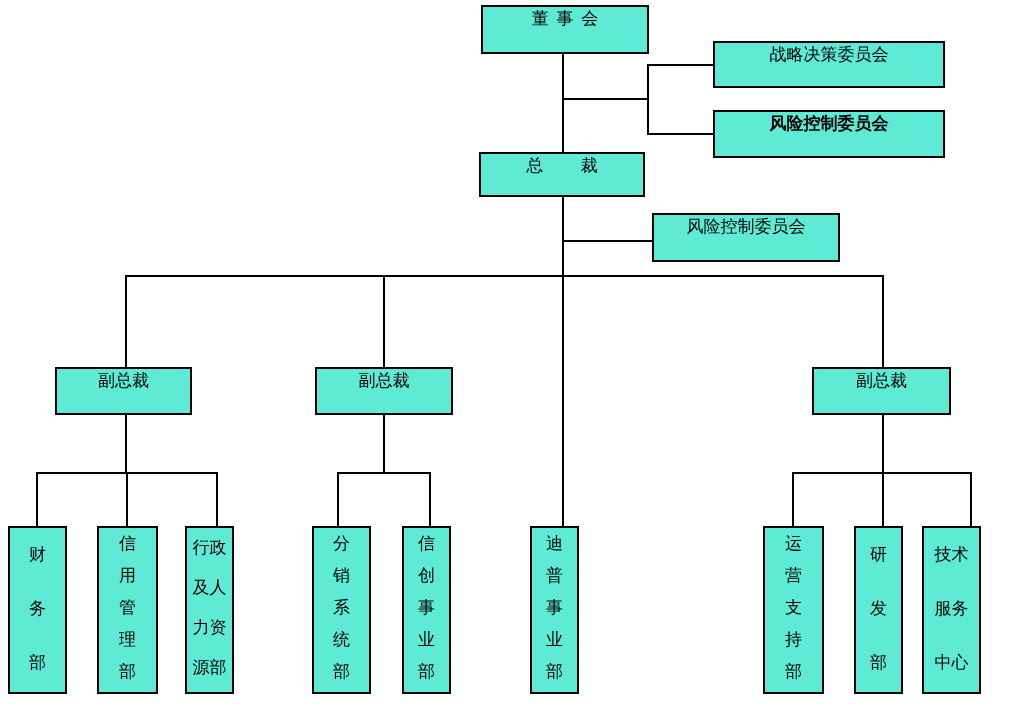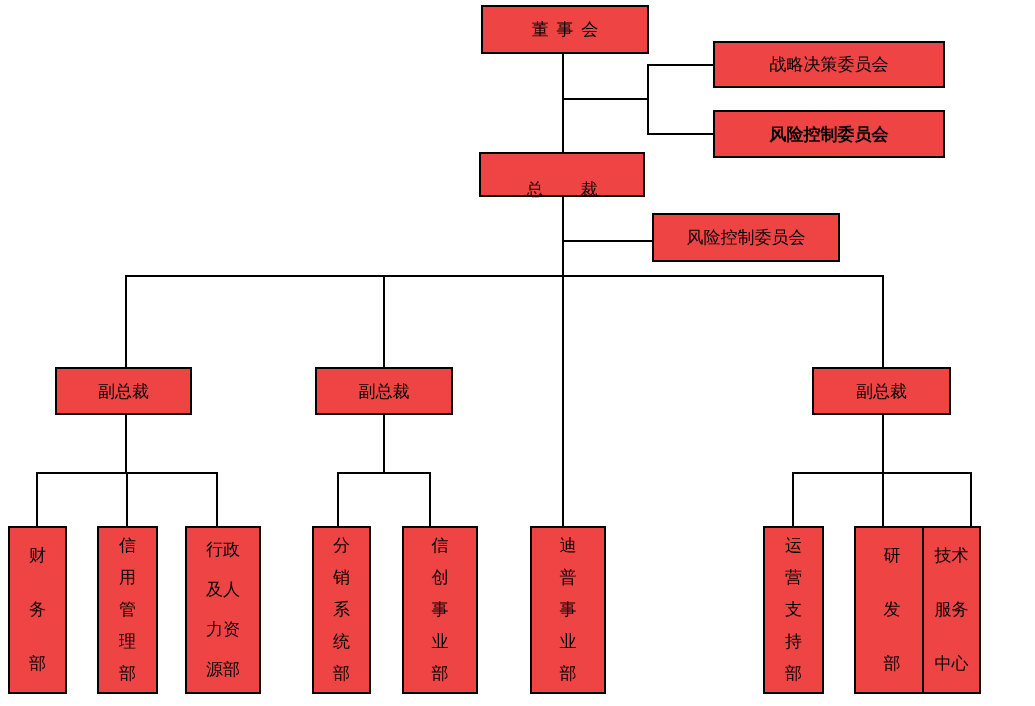--- a/index.html
+++ b/index.html
@@ -7,42 +7,42 @@
     position:relative;
     width:1035px; height:706px;
     background:#ffffff;
     font-family:"Liberation Serif","DejaVu Serif",serif;
     color:#000;
     overflow:hidden;
   }
   .box {
     position:absolute;
     box-sizing:border-box;
-    background:#ef4444;
+    background:#5eead4;
     border:2px solid #000;
     display:flex;
-    align-items:center;
+    align-items:flex-start;
     justify-content:center;
     font-size:17px;
     z-index:2;
   }
   .box span { display:block; text-align:center; }
   
   #board      { left:481px; top:5px;   width:168px; height:49px; }
   #board span      { letter-spacing:0.45em; padding-left:0.45em; }
   #strategy   { left:713px; top:41px;  width:232px; height:47px; }
   #risk       { left:713px; top:110px; width:232px; height:48px;font-weight:bold; }
   #president  { left:479px; top:152px; width:166px; height:45px; }
-  #president span  { letter-spacing:2.2em; padding-left:2.2em;margin-top:30px; }
+  #president span  { letter-spacing:2.2em; padding-left:2.2em; }
   #newproduct { left:652px; top:213px; width:188px; height:49px; }
   #vp-left    { left:55px;  top:367px; width:137px; height:48px; }
   #vp-middle  { left:315px; top:367px; width:138px; height:48px; }
   #vp-right   { left:812px; top:367px; width:139px; height:48px; }
   
-  .dept { top:526px; height:168px; width:76px; }
+  .dept { top:526px; height:168px; width:49px; }
   .dept span { white-space:pre-line; }
   .lh3 { line-height:54px; }
   .lh4 { line-height:40px; }
   .lh5 { line-height:32px; }
   #d-finance { left:8px;   width:59px; }
   #d-credit  { left:97px;  width:61px; }
   #d-admin   { left:185px; }
   #d-dist    { left:312px; width:59px; }
   #d-xc      { left:402px; }
   #d-dipu    { left:530px; }

